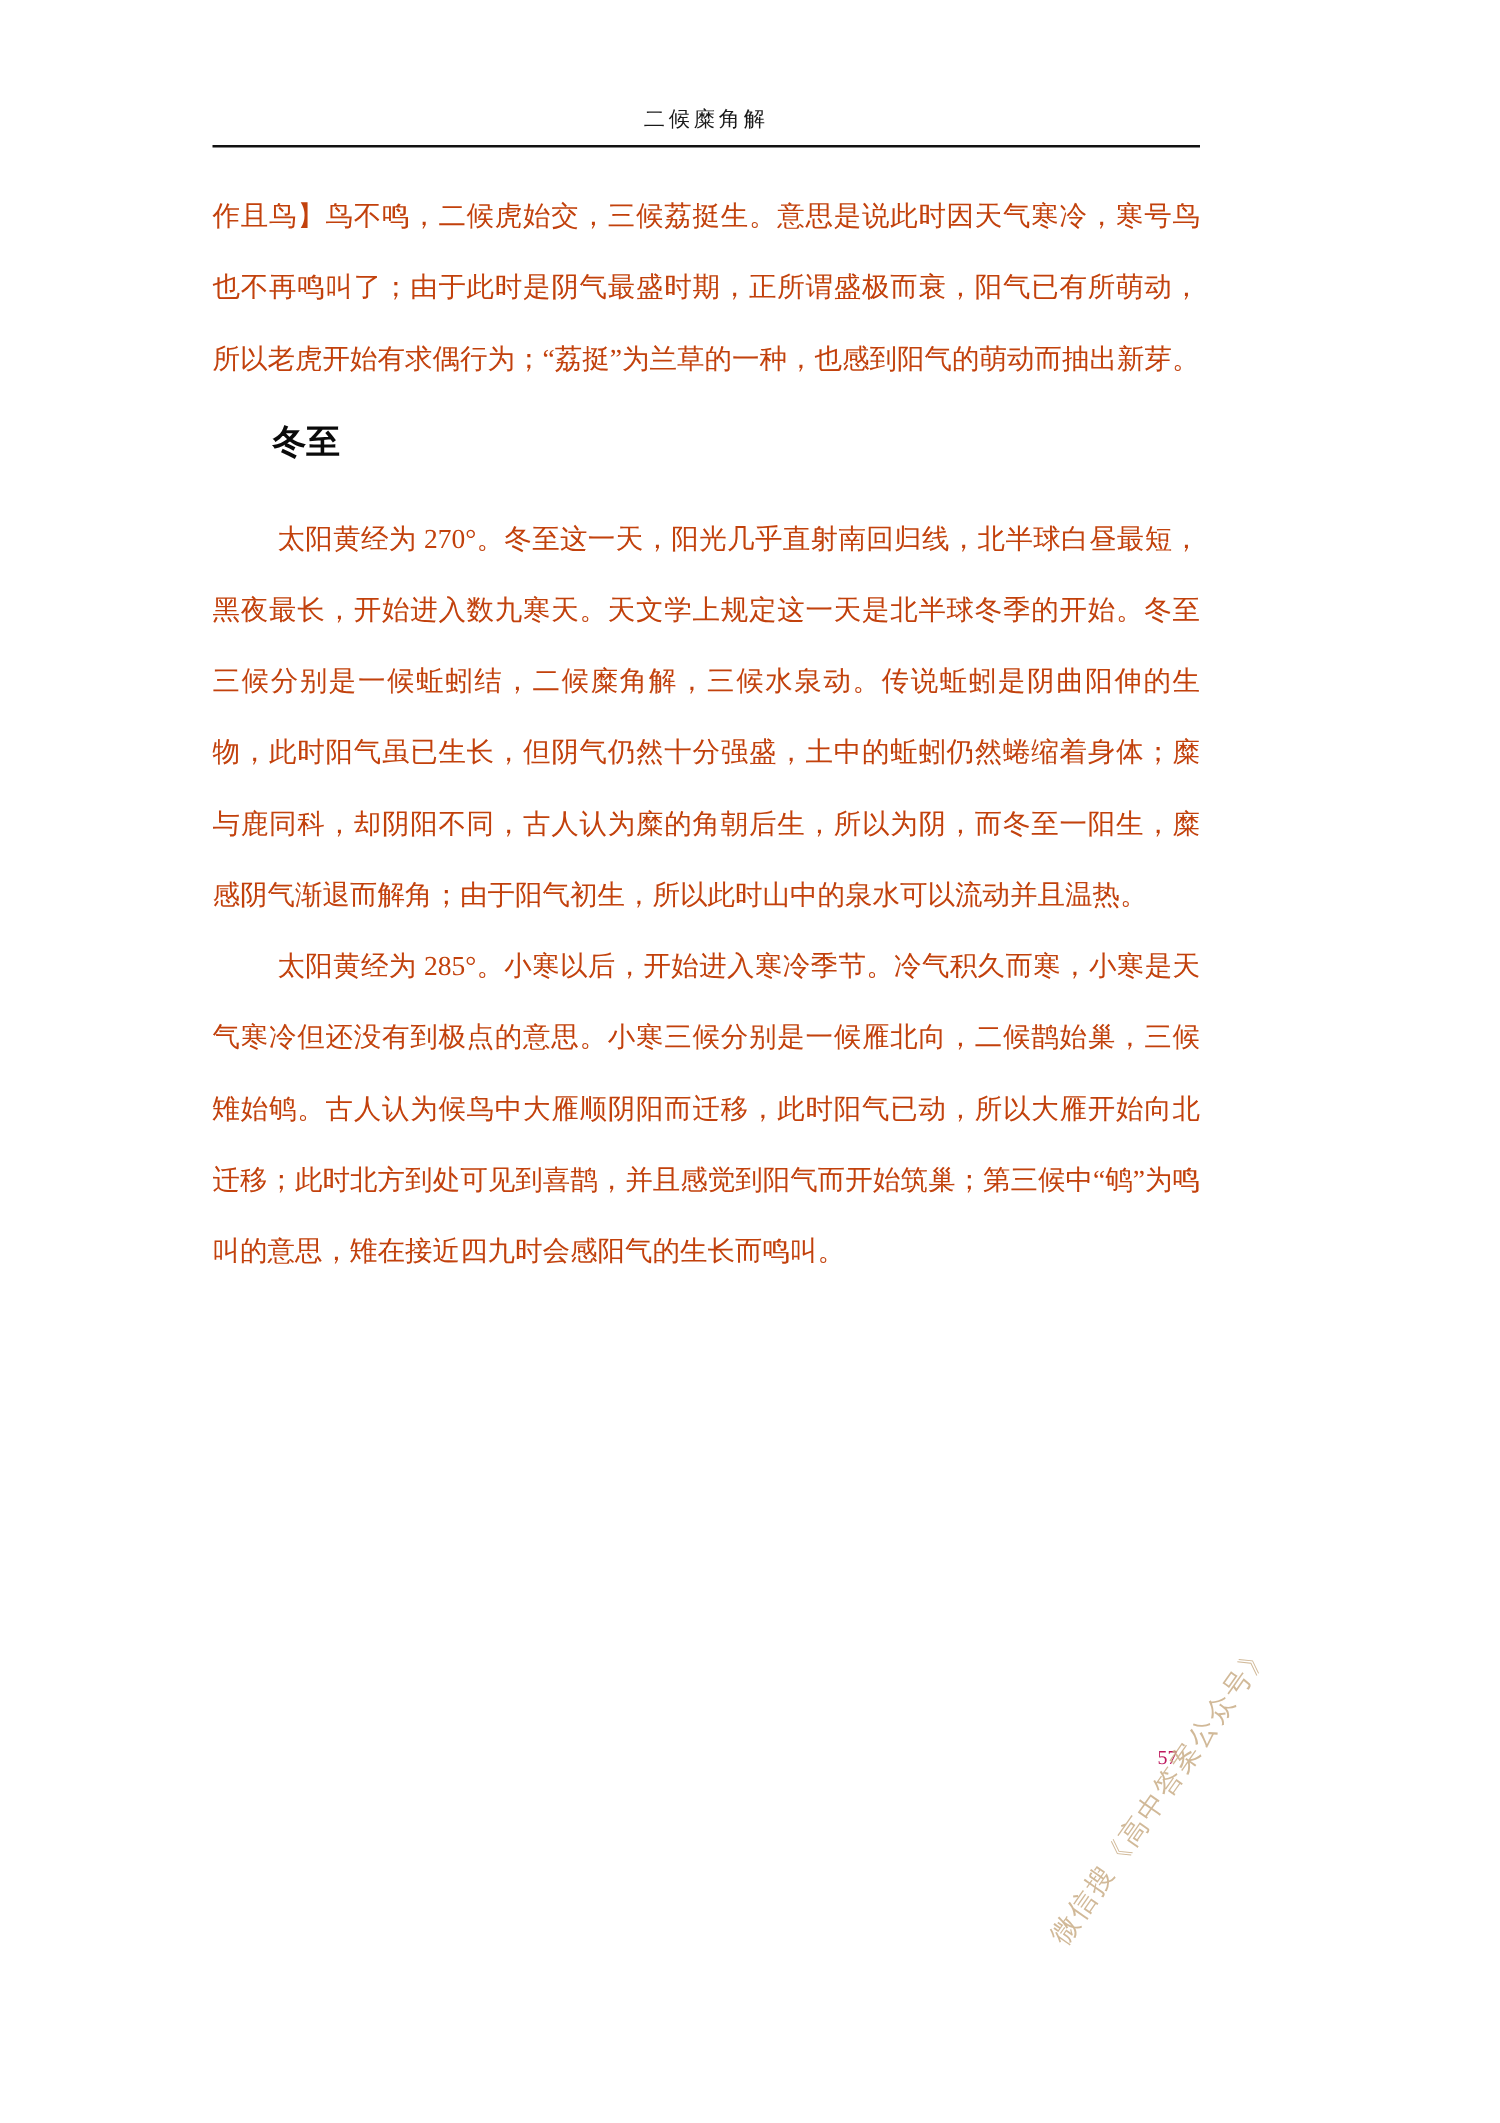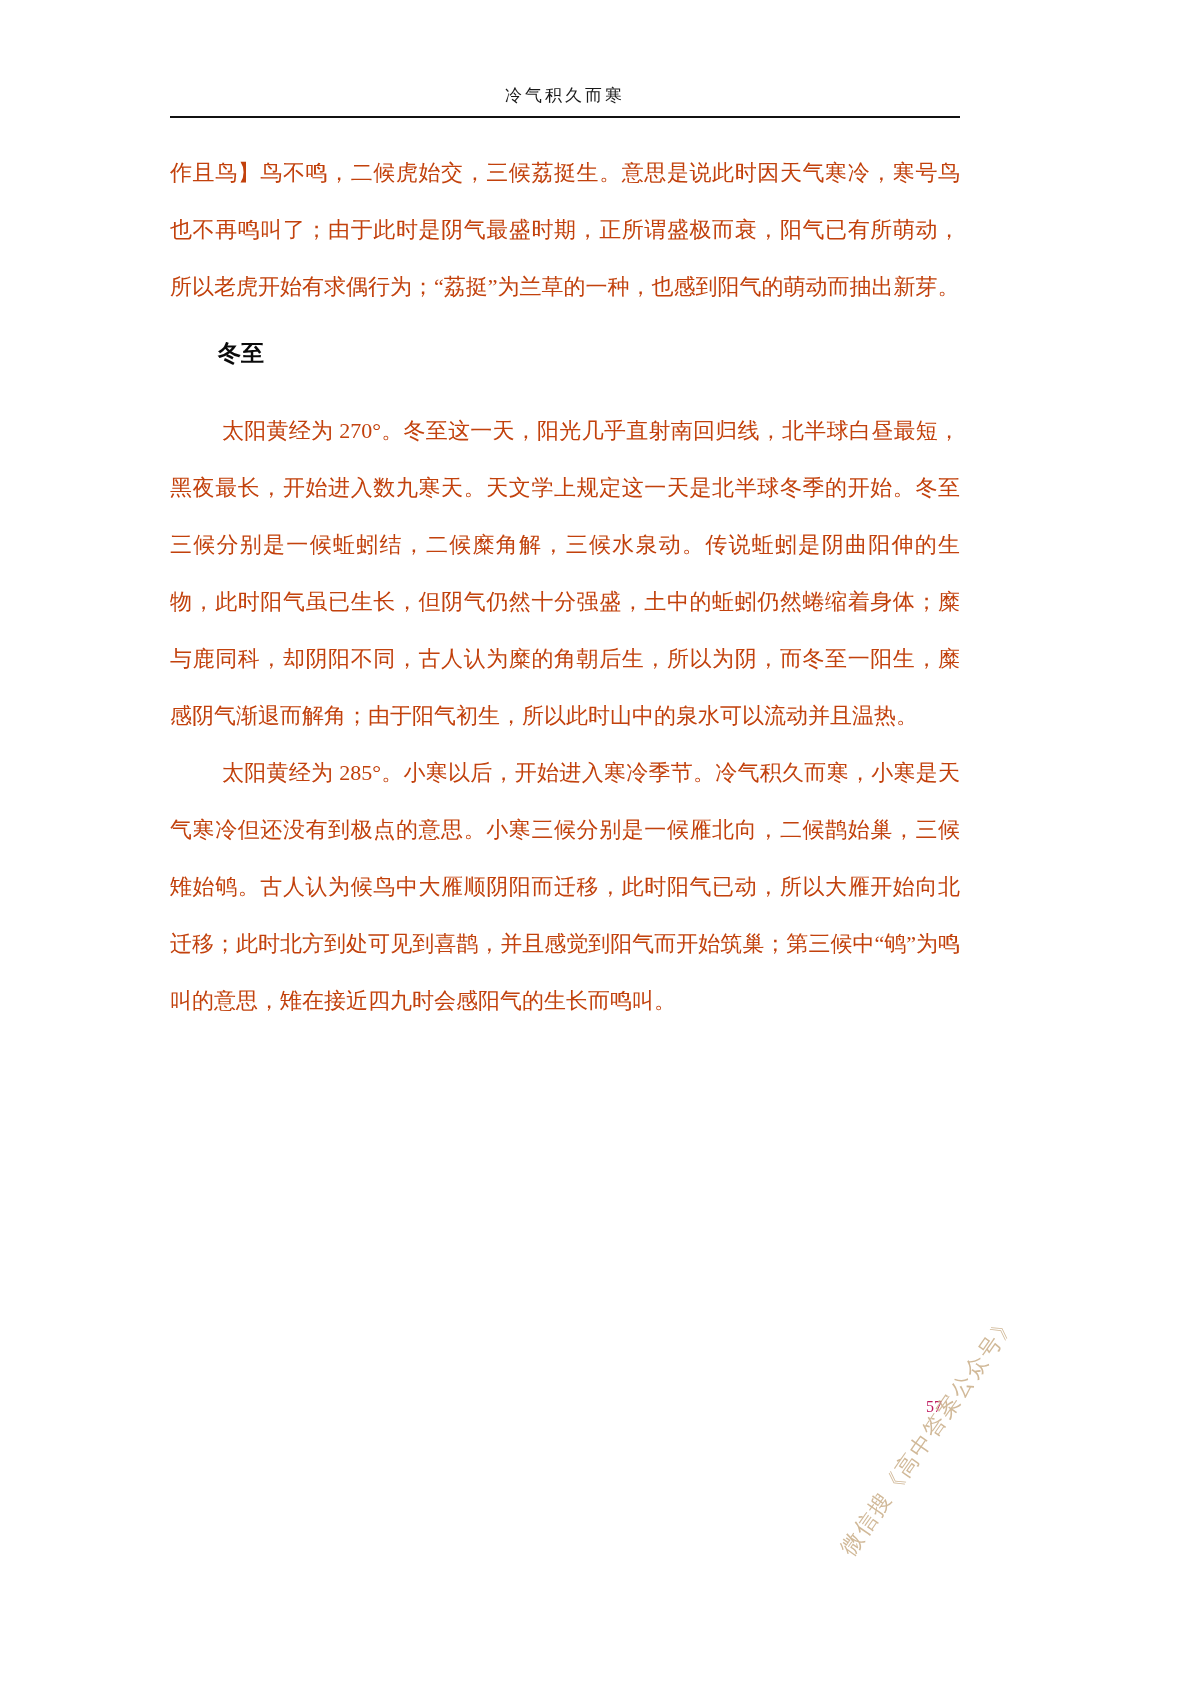--- a/index.html
+++ b/index.html
@@ -38,21 +38,21 @@
   .para {
     font-size: 22px;
     line-height: 57px;
     text-align: justify;
     color: #c2410c;
   }
 
   .para.indent { text-indent: 52px; }
 
   .heading {
-    font-size: 23px;
+    font-size: 27px;
     line-height: 57px;
     font-weight: 700;
     margin: 10px 0 20px 48px;
     color: #0a0a0a;
   }
 
   .page-number {
     position: absolute;
     top: 1398px;
     left: 170px;
@@ -73,21 +73,21 @@
     letter-spacing: 2px;
     opacity: 0.85;
   }
 </style>
 </head>
 <body>
 
 <div class="page">
 
   <div class="header">
-    <span>冷气积久而寒</span>
+    <span>二候糜角解</span>
   </div>
 
   <div class="content">
 
     <p class="para">作且鸟】鸟不鸣，二候虎始交，三候荔挺生。意思是说此时因天气寒冷，寒号鸟也不再鸣叫了；由于此时是阴气最盛时期，正所谓盛极而衰，阳气已有所萌动，所以老虎开始有求偶行为；“荔挺”为兰草的一种，也感到阳气的萌动而抽出新芽。</p>
 
     <h2 class="heading">冬至</h2>
 
     <p class="para indent">太阳黄经为 270°。冬至这一天，阳光几乎直射南回归线，北半球白昼最短，黑夜最长，开始进入数九寒天。天文学上规定这一天是北半球冬季的开始。冬至三候分别是一候蚯蚓结，二候糜角解，三候水泉动。传说蚯蚓是阴曲阳伸的生物，此时阳气虽已生长，但阴气仍然十分强盛，土中的蚯蚓仍然蜷缩着身体；糜与鹿同科，却阴阳不同，古人认为糜的角朝后生，所以为阴，而冬至一阳生，糜感阴气渐退而解角；由于阳气初生，所以此时山中的泉水可以流动并且温热。</p>
 

